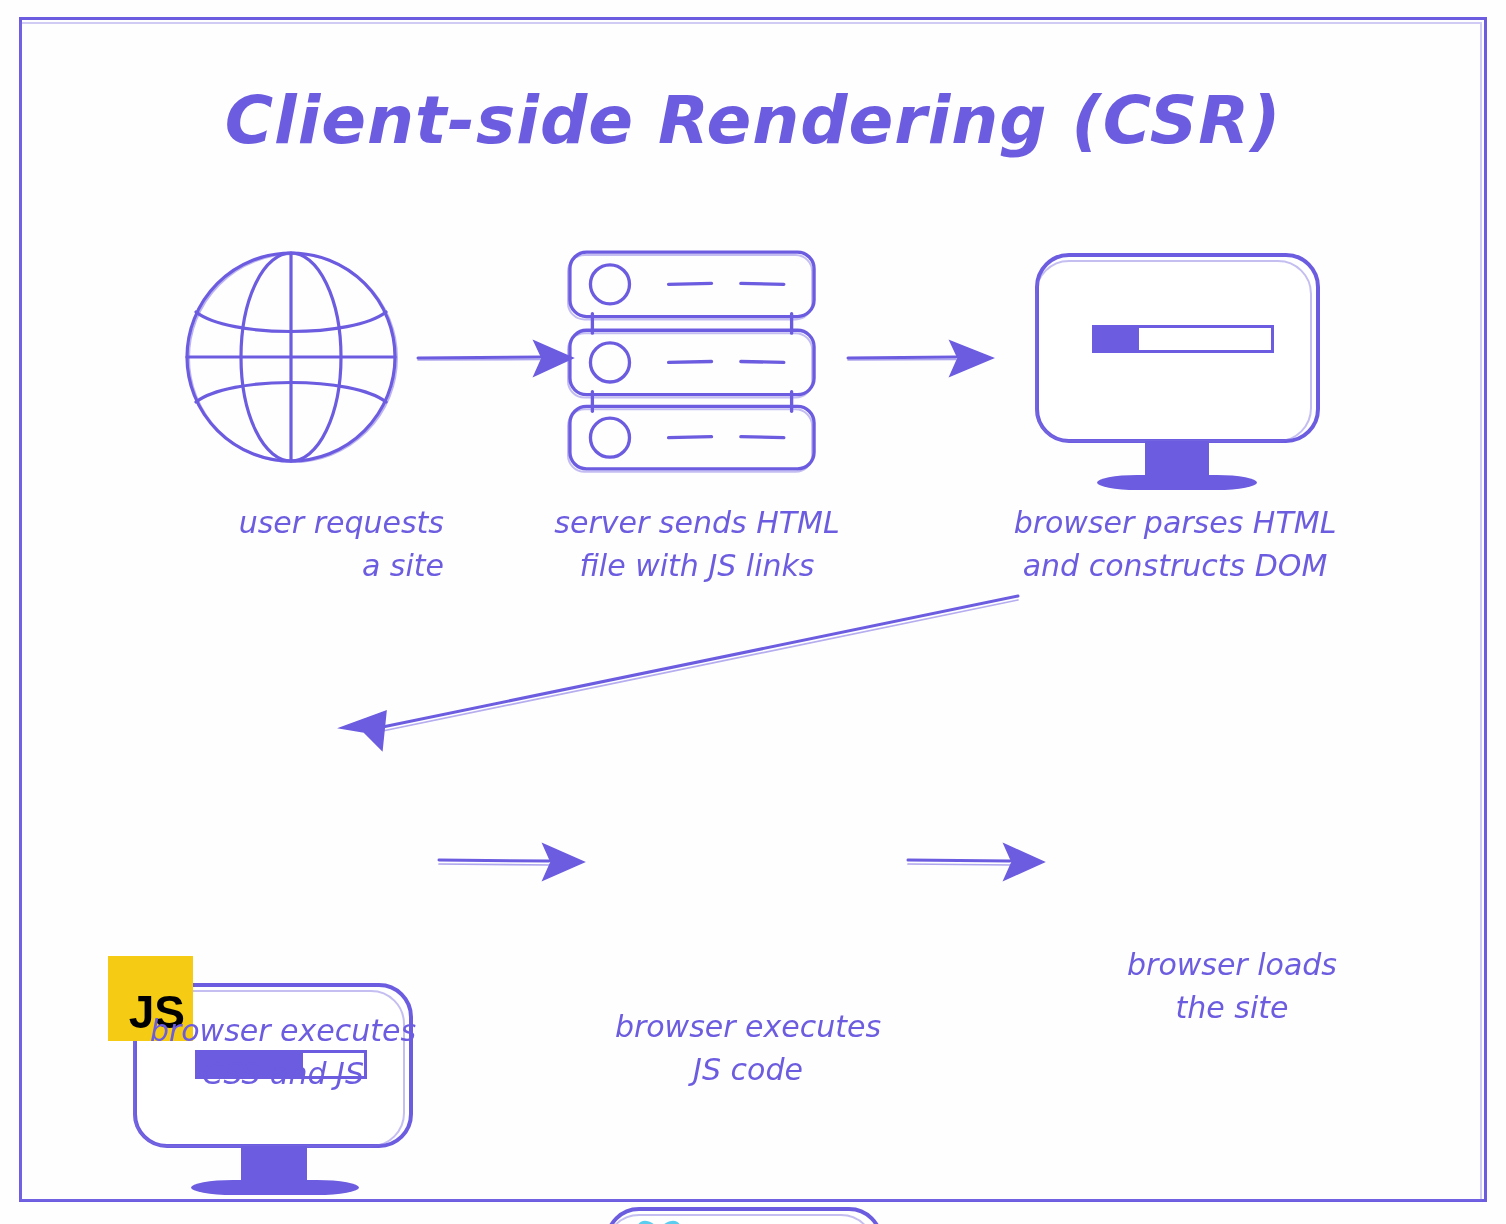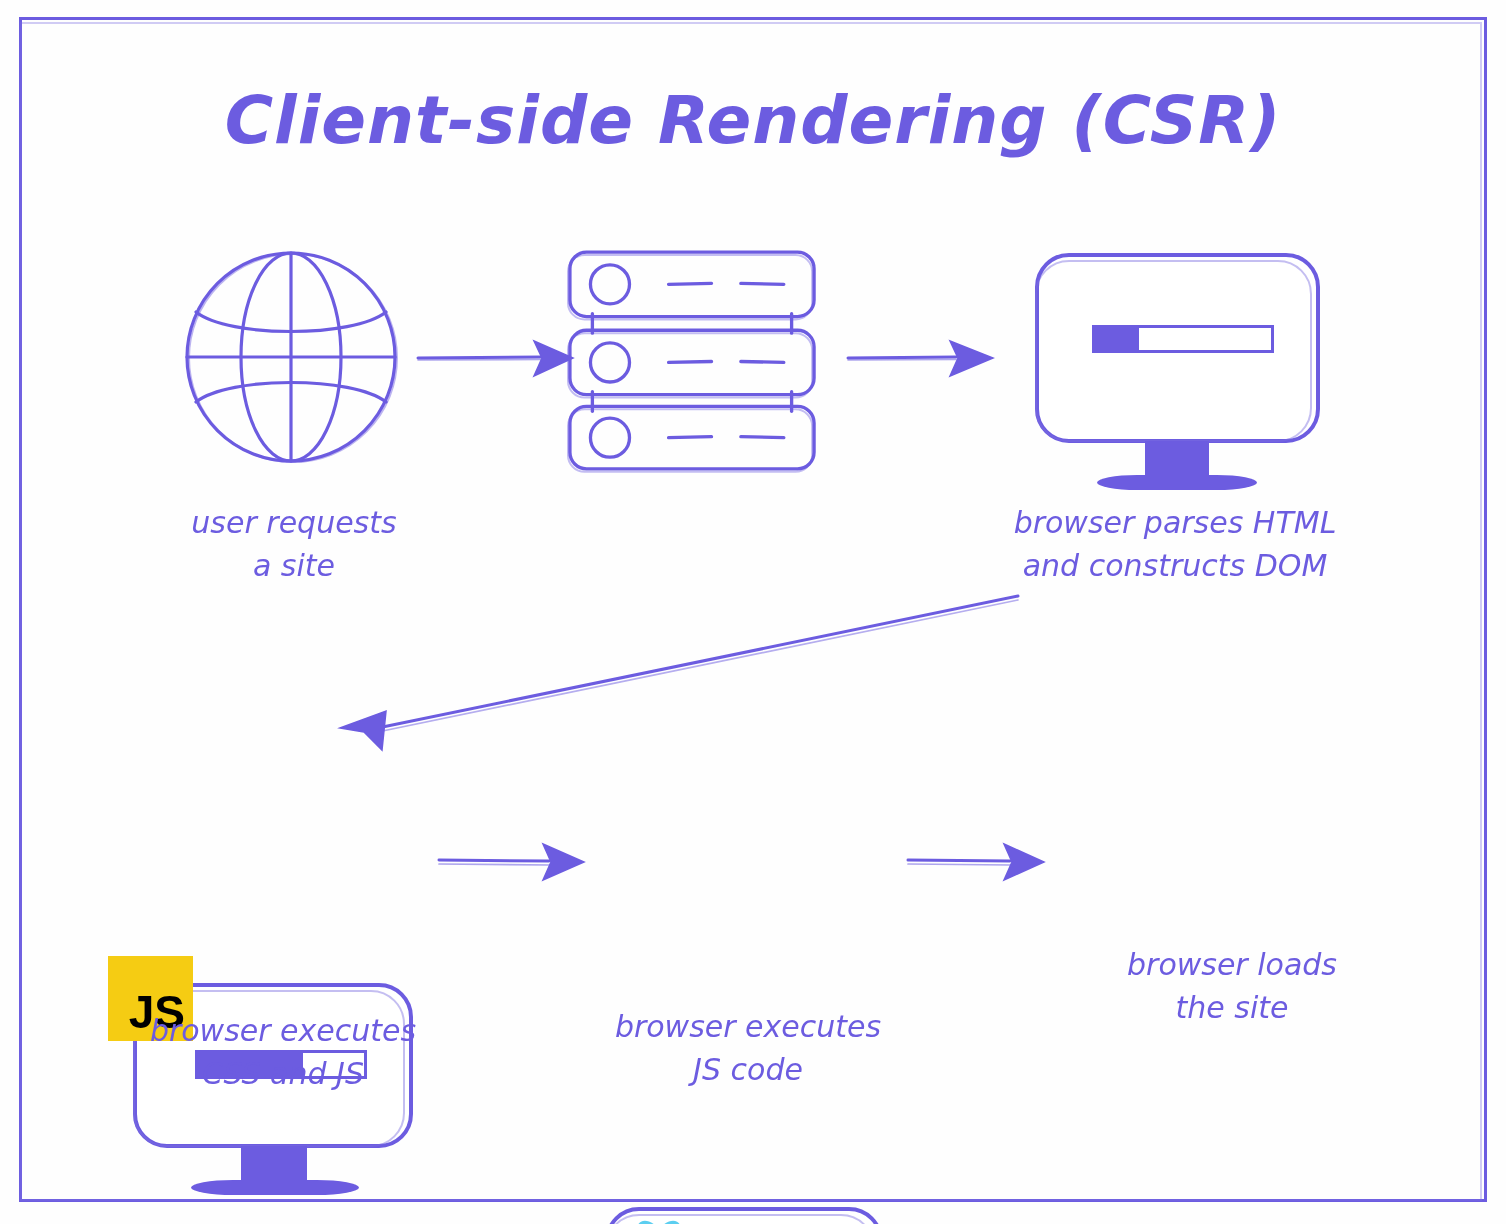--- a/index.html
+++ b/index.html
@@ -153,21 +153,21 @@
         <circle cx="107" cy="107" r="104"></circle>
         <circle cx="107" cy="107" r="104" transform="translate(2,1)" stroke-opacity="0.45" stroke-width="2"></circle>
         <line x1="107" y1="3" x2="107" y2="211"></line>
         <line x1="3" y1="107" x2="211" y2="107"></line>
         <ellipse cx="107" cy="107" rx="50" ry="104"></ellipse>
         <path d="M12 62 C45 88, 169 88, 202 62"></path>
         <path d="M12 152 C45 126, 169 126, 202 152"></path>
       </g>
     </svg>
   </div>
-  <div class="caption" style="left:144px; top:502px; width:300px;">user requests
+  <div class="caption" style="left:144px; top:502px; width:300px;text-align:right;">user requests
 a site</div>
 
   <div class="node" style="left:416px; top:333px;">
     <svg width="160" height="50" viewBox="0 0 160 50">
       <g stroke="#6c5ce0" stroke-width="3" fill="#6c5ce0">
         <line x1="2" y1="25" x2="126" y2="24" stroke-linecap="round"></line>
         <line x1="2" y1="27" x2="126" y2="26.5" stroke-width="1.6" stroke-opacity="0.55" stroke-linecap="round"></line>
         <path d="M118 8 L157 25 L118 43 L126 25 Z" stroke-width="1.5"></path>
       </g>
     </svg>
@@ -195,20 +195,22 @@
         <line x1="178" y1="115" x2="222" y2="116"></line>
 
         <rect x="3" y="161" width="250" height="64" rx="17"></rect>
         <rect x="1" y="164" width="250" height="64" rx="17" stroke-opacity="0.4" stroke-width="2"></rect>
         <circle cx="44" cy="193" r="20"></circle>
         <line x1="104" y1="193" x2="148" y2="192"></line>
         <line x1="178" y1="192" x2="222" y2="193"></line>
       </g>
     </svg>
   </div>
+  <div class="caption" style="left:527px; top:502px; width:340px;">server sends HTML
+file with JS links</div>
 
   <div class="node" style="left:846px; top:333px;">
     <svg width="150" height="50" viewBox="0 0 150 50">
       <g stroke="#6c5ce0" stroke-width="3" fill="#6c5ce0">
         <line x1="2" y1="25" x2="110" y2="24" stroke-linecap="round"></line>
         <line x1="2" y1="27" x2="110" y2="26.5" stroke-width="1.6" stroke-opacity="0.55" stroke-linecap="round"></line>
         <path d="M104 8 L147 25 L104 43 L112 25 Z" stroke-width="1.5"></path>
       </g>
     </svg>
   </div>

